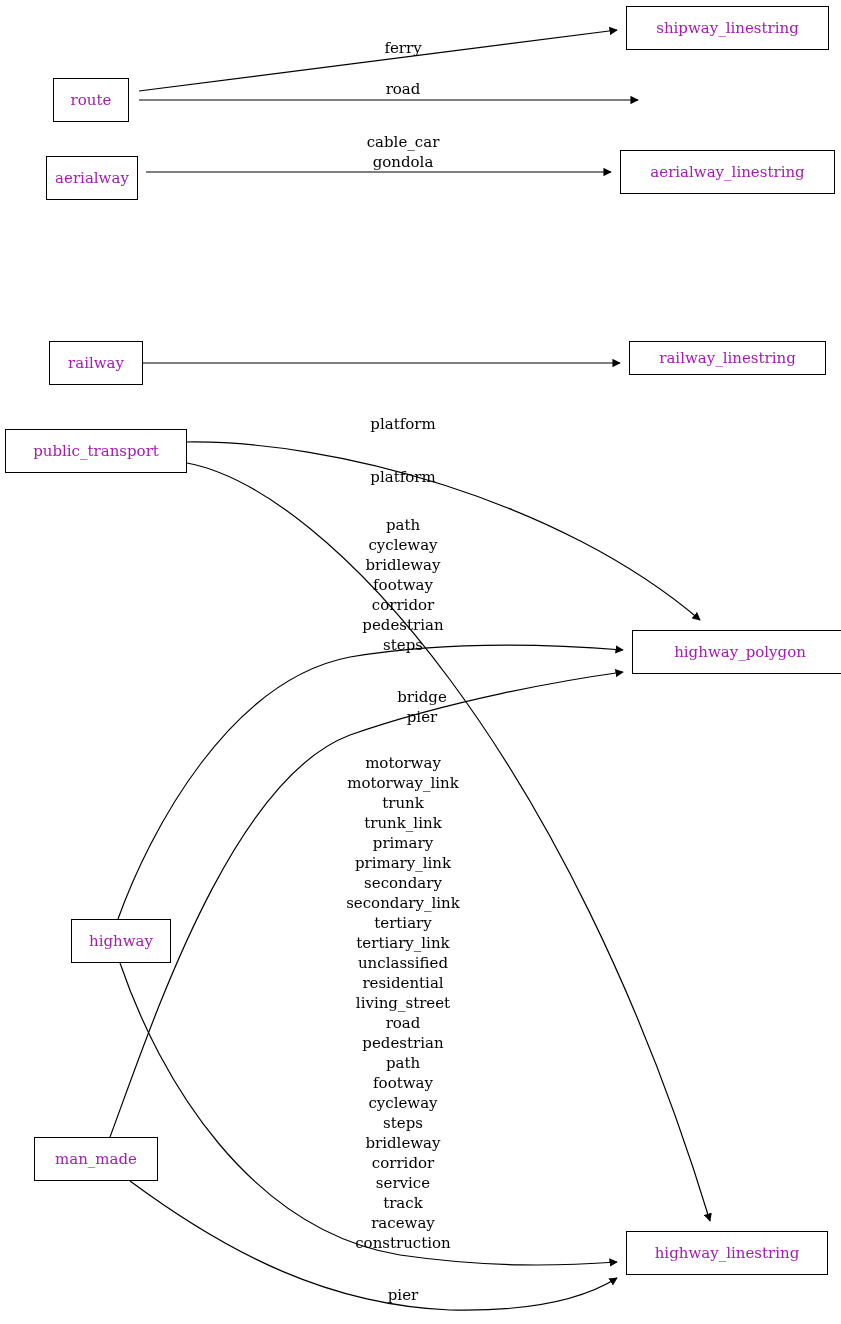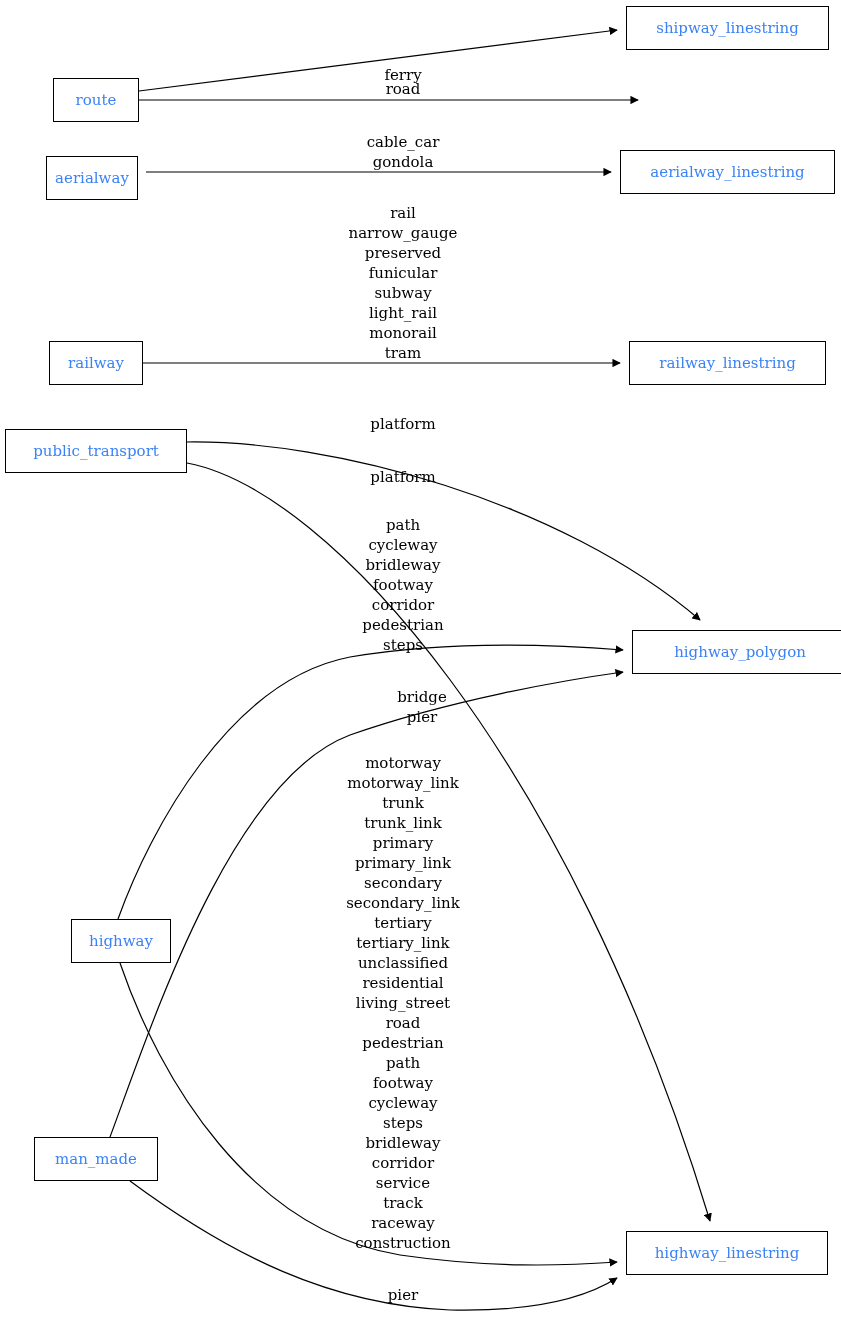--- a/index.html
+++ b/index.html
@@ -20,21 +20,21 @@
     left: 0;
     top: 0;
     width: 841px;
     height: 1324px;
   }
   .node {
     position: absolute;
     box-sizing: border-box;
     border: 1px solid #000000;
     background: #ffffff;
-    color: #3b82f6;
+    color: #a21caf;
     font-size: 15px;
     line-height: 1;
     display: flex;
     align-items: center;
     justify-content: center;
     white-space: nowrap;
     z-index: 2;
   }
   .edge-label {
     position: absolute;
@@ -73,42 +73,42 @@
 
     <path d="M 118,919 C 150,830 230,680 350,657 C 450,640 560,645 623,650" fill="none" stroke="#000000" stroke-width="1.2" marker-end="url(#arrow)"></path>
 
     <path d="M 110,1137 C 150,1030 230,780 350,735 C 450,700 565,680 623,672" fill="none" stroke="#000000" stroke-width="1.2" marker-end="url(#arrow)"></path>
 
     <path d="M 120,963 C 160,1080 250,1230 400,1255 C 490,1268 560,1266 617,1262" fill="none" stroke="#000000" stroke-width="1.2" marker-end="url(#arrow)"></path>
 
     <path d="M 130,1181 C 230,1255 330,1305 450,1310 C 540,1312 590,1295 617,1278" fill="none" stroke="#000000" stroke-width="1.2" marker-end="url(#arrow)"></path>
   </svg>
 
-  <div class="node" style="left:53px; top:78px; width:86px; height:44px;">
+  <div class="node" style="left:53px; top:78px; width:76px; height:44px;">
     <span>route</span>
   </div>
 
   <div class="node" style="left:626px; top:6px; width:203px; height:44px;">
     <span>shipway_linestring</span>
   </div>
 
 
   <div class="node" style="left:46px; top:156px; width:92px; height:44px;">
     <span>aerialway</span>
   </div>
 
   <div class="node" style="left:620px; top:150px; width:215px; height:44px;">
     <span>aerialway_linestring</span>
   </div>
 
   <div class="node" style="left:49px; top:341px; width:94px; height:44px;">
     <span>railway</span>
   </div>
 
-  <div class="node" style="left:629px; top:341px; width:197px; height:44px;">
+  <div class="node" style="left:629px; top:341px; width:197px; height:34px;">
     <span>railway_linestring</span>
   </div>
 
   <div class="node" style="left:5px; top:429px; width:182px; height:44px;text-align:right;">
     <span>public_transport</span>
   </div>
 
   <div class="node" style="left:632px; top:630px; width:216px; height:44px;">
     <span>highway_polygon</span>
   </div>
@@ -118,35 +118,27 @@
   </div>
 
   <div class="node" style="left:34px; top:1137px; width:124px; height:44px;">
     <span>man_made</span>
   </div>
 
   <div class="node" style="left:626px; top:1231px; width:202px; height:44px;">
     <span>highway_linestring</span>
   </div>
 
-  <div class="edge-label" style="left:343px; top:38px; width:120px;margin-top:27px;">ferry</div>
+  <div class="edge-label" style="left:343px; top:38px; width:120px;">ferry</div>
 
   <div class="edge-label" style="left:343px; top:79px; width:120px;">road</div>
 
   <div class="edge-label" style="left:318px; top:132px; width:170px;">cable_car
 gondola</div>
 
-  <div class="edge-label" style="left:303px; top:203px; width:200px;">rail
-narrow_gauge
-preserved
-funicular
-subway
-light_rail
-monorail
-tram</div>
 
   <div class="edge-label" style="left:323px; top:414px; width:160px;">platform</div>
 
   <div class="edge-label" style="left:323px; top:467px; width:160px;">platform</div>
 
   <div class="edge-label" style="left:303px; top:515px; width:200px;">path
 cycleway
 bridleway
 footway
 corridor

